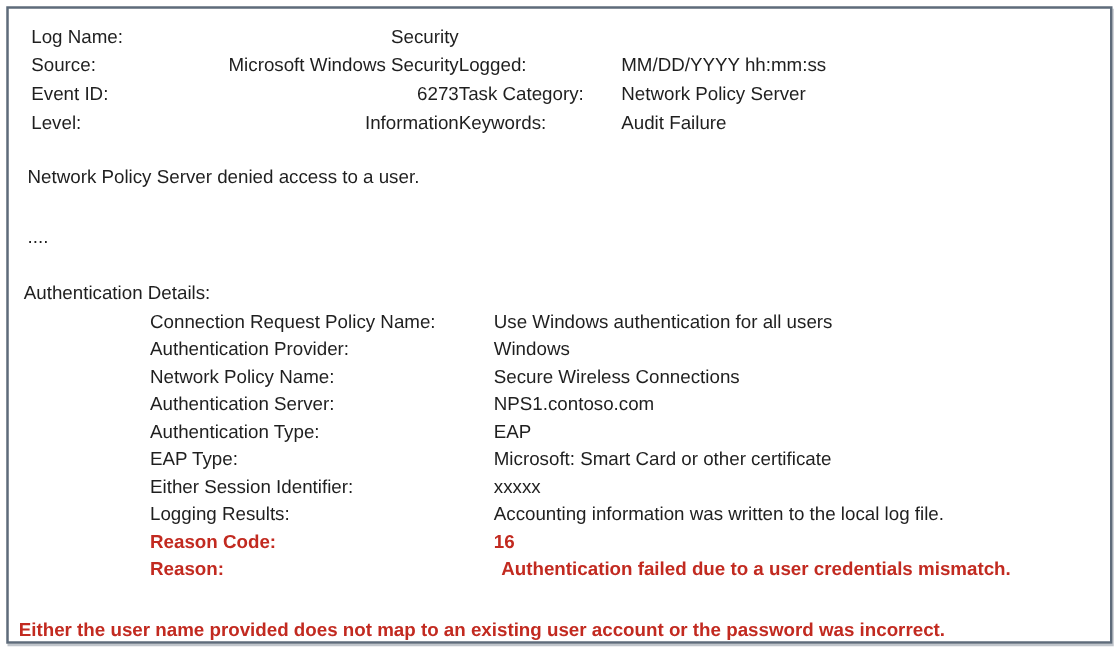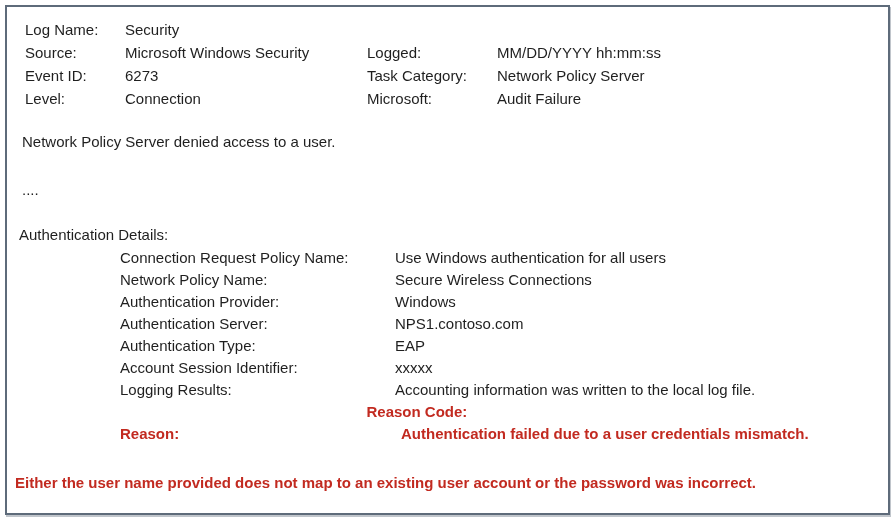--- a/index.html
+++ b/index.html
@@ -11,21 +11,21 @@
     border: 2px solid var(--border, #5e6b7a);
     box-shadow: 1px 2px 0 rgba(140,150,160,0.55);
     background: #ffffff;
     overflow: hidden;
     font-size: 15px;
     line-height: 23px;
   }
   .header { padding: 11px 0 0 18px; }
   .hrow { display: flex; white-space: nowrap; }
   .hlabel  { width: 100px; flex: none; }
-  .hvalue  { width: 242px; flex: none; }
+  .hvalue  { width: 242px; flex: none; text-align: right; }
   .hlabel2 { width: 130px; flex: none; }
   .hvalue2 { flex: 1; }
   .description { margin: 20px 0 0 15px; }
   .ellipsis { margin: 25px 0 0 15px; }
   .section-title { margin: 22px 17px 0 12px; }
   .details { margin-top: 1px; line-height: 22px; }
   .drow { display: flex; padding-left: 113px; white-space: nowrap; justify-content: center; }
   .dlabel { width: 275px; flex: none; }
   .dvalue { flex: 1; }
   .drow.reason .dvalue { padding-left: 6px; }
@@ -51,63 +51,68 @@
       <span class="hvalue2">MM/DD/YYYY hh:mm:ss</span>
     </div>
     <div class="hrow">
       <span class="hlabel">Event ID:</span>
       <span class="hvalue">6273</span>
       <span class="hlabel2">Task Category:</span>
       <span class="hvalue2">Network Policy Server</span>
     </div>
     <div class="hrow">
       <span class="hlabel">Level:</span>
-      <span class="hvalue">Connection</span>
-      <span class="hlabel2">Microsoft:</span>
+      <span class="hvalue">Information</span>
+      <span class="hlabel2">Keywords:</span>
       <span class="hvalue2">Audit Failure</span>
     </div>
   </div>
 
   <div class="description">Network Policy Server denied access to a user.</div>
 
   <div class="ellipsis">....</div>
 
   <div class="section-title">Authentication Details:</div>
 
   <div class="details">
     <div class="drow">
       <span class="dlabel">Connection Request Policy Name:</span>
       <span class="dvalue">Use Windows authentication for all users</span>
     </div>
     <div class="drow">
+      <span class="dlabel">Authentication Provider:</span>
+      <span class="dvalue">Windows</span>
+    </div>
+    <div class="drow">
       <span class="dlabel">Network Policy Name:</span>
       <span class="dvalue">Secure Wireless Connections</span>
-    </div>
-    <div class="drow">
-      <span class="dlabel">Authentication Provider:</span>
-      <span class="dvalue">Windows</span>
     </div>
     <div class="drow">
       <span class="dlabel">Authentication Server:</span>
       <span class="dvalue">NPS1.contoso.com</span>
     </div>
     <div class="drow">
       <span class="dlabel">Authentication Type:</span>
       <span class="dvalue">EAP</span>
     </div>
     <div class="drow">
-      <span class="dlabel">Account Session Identifier:</span>
+      <span class="dlabel">EAP Type:</span>
+      <span class="dvalue">Microsoft: Smart Card or other certificate</span>
+    </div>
+    <div class="drow">
+      <span class="dlabel">Either Session Identifier:</span>
       <span class="dvalue">xxxxx</span>
     </div>
     <div class="drow">
       <span class="dlabel">Logging Results:</span>
       <span class="dvalue">Accounting information was written to the local log file.</span>
     </div>
     <div class="drow red">
       <span class="dlabel">Reason Code:</span>
+      <span class="dvalue">16</span>
     </div>
     <div class="drow red reason">
       <span class="dlabel">Reason:</span>
       <span class="dvalue">Authentication failed due to a user credentials mismatch.</span>
     </div>
   </div>
 
   <div class="footer-note red">Either the user name provided does not map to an existing user account or the password was incorrect.</div>
 
 </div>

